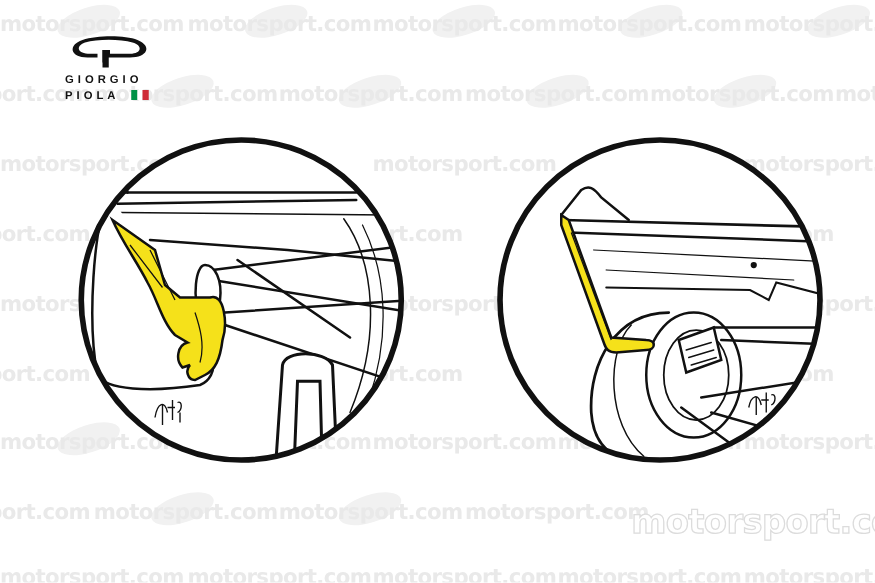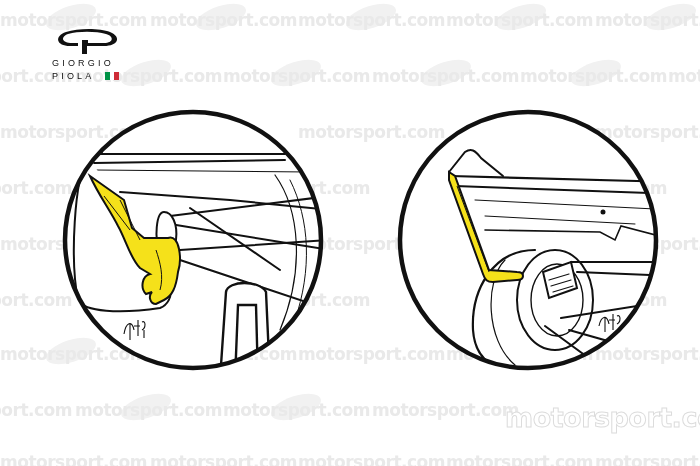--- a/index.html
+++ b/index.html
@@ -1,21 +1,21 @@
 <!DOCTYPE html>
 <html><head>
 <meta charset="utf-8">
 <style>
   html, body { margin:0; padding:0; }
   body { width:700px; height:466px; background:#ffffff; position:relative; overflow:hidden; font-family:"Liberation Sans", sans-serif; }
   .wm-layer { position:absolute; inset:0; pointer-events:none; }
   .wm { position:absolute; font-family:"DejaVu Sans", sans-serif; font-weight:bold; font-size:17px; color:#e9e9e9; white-space:nowrap; letter-spacing:-0.5px; }
   .wm-blob { position:absolute; width:52px; height:22px; border-radius:50%; background:#f1f1f1; transform:rotate(-18deg); }
   .logo { position:absolute; left:48px; top:22px; width:80px; height:66px; }
-  .logo-name { position:absolute; left:52px; font-size:9px; letter-spacing:3.2px; color:#111; font-weight:normal; }
+  .logo-name { position:absolute; left:52px; font-size:9px; letter-spacing:3.2px; color:#111; font-weight:bold; }
   .flag { position:absolute; left:105px; top:72px; width:14px; height:8px; display:flex; }
   .flag span { flex:1; }
   .big-wm { position:absolute; left:505px; top:402px; font-family:"DejaVu Sans", sans-serif; font-weight:bold; font-size:27px; color:#ffffff; -webkit-text-stroke:1px #dcdcdc; letter-spacing:-0.5px; }
   .panel { position:absolute; }
 </style>
 </head>
 <body>
 
 <div class="wm-layer">
 

